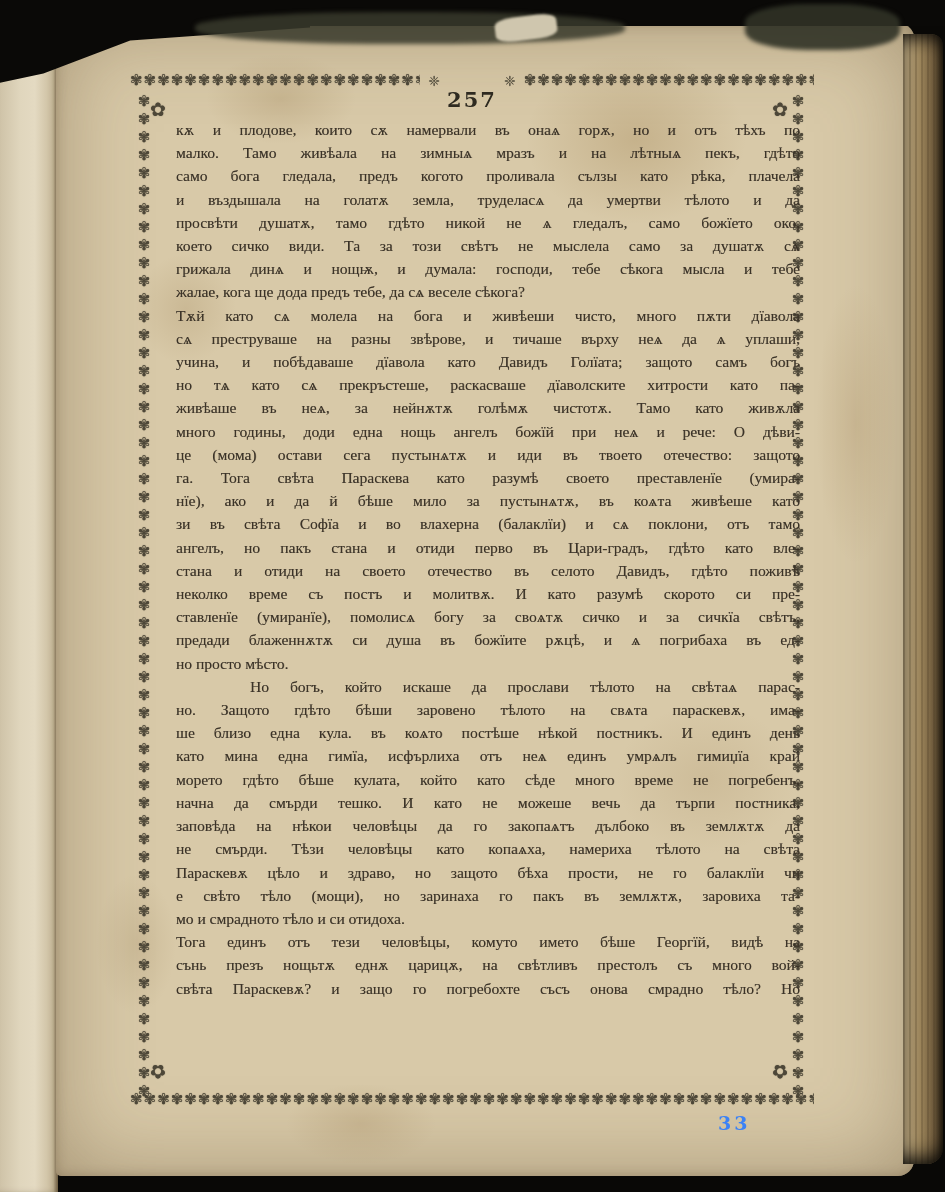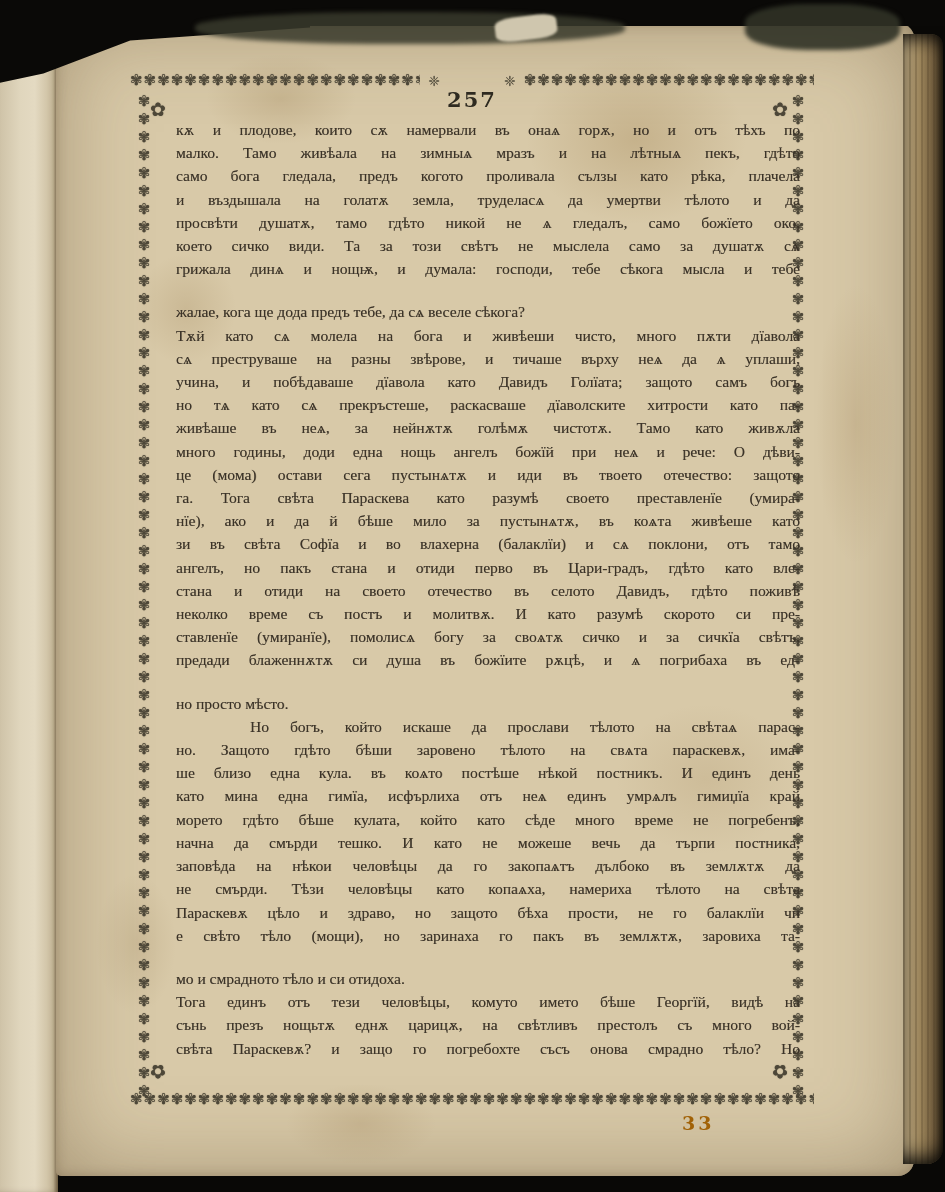--- a/index.html
+++ b/index.html
@@ -66,25 +66,25 @@
   .text-block{
     position:absolute;left:176px;top:118px;width:624px;
     font-family:Liberation Serif, serif;font-size:15.5px;line-height:23.2px;
     color:#3b3328;
   }
   .text-line{
     text-align:justify;text-align-last:justify;
     text-shadow:.3px .3px 0 rgba(59,51,40,.45);
     white-space:normal;
   }
-  .text-line.para-end{text-align-last:left;margin-top:20px;}
+  .text-line.para-end{text-align-last:left;}
   .text-line.indent{text-indent:74px;}
   .signature{
-    position:absolute;left:682px;top:1112px;
-    font-family:"DejaVu Serif",serif;font-weight:bold;font-size:19px;color:#a16207;letter-spacing:3px;
+    position:absolute;left:718px;top:1112px;
+    font-family:"DejaVu Serif",serif;font-weight:bold;font-size:19px;color:#3b82f6;letter-spacing:3px;
   }
 </style>
 </head>
 <body>
 
 <div class="prev-page-strip"></div>
 
 <div class="paper">
 
   <div class="stain" style="left:470px;top:30px;width:220px;height:170px;background:radial-gradient(closest-side,rgba(150,118,66,.28),rgba(150,118,66,0));"></div>

